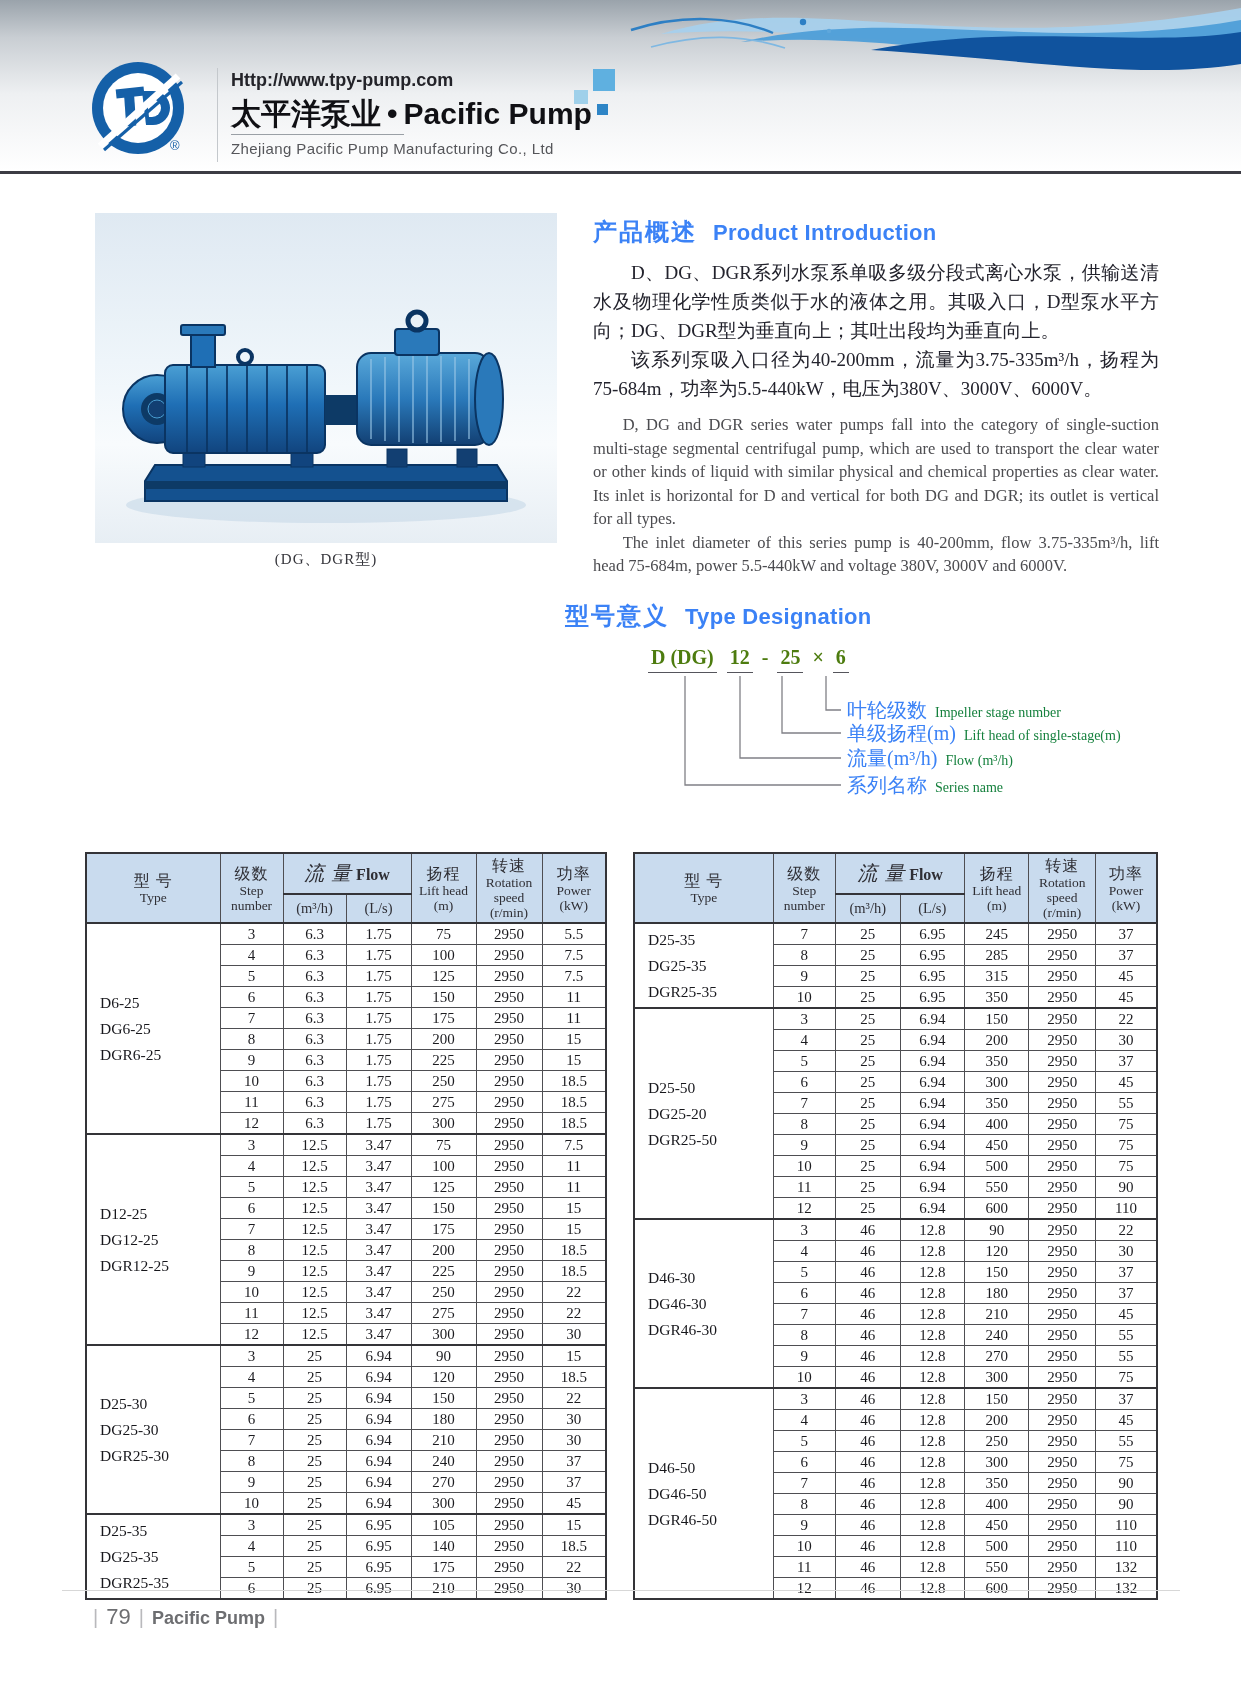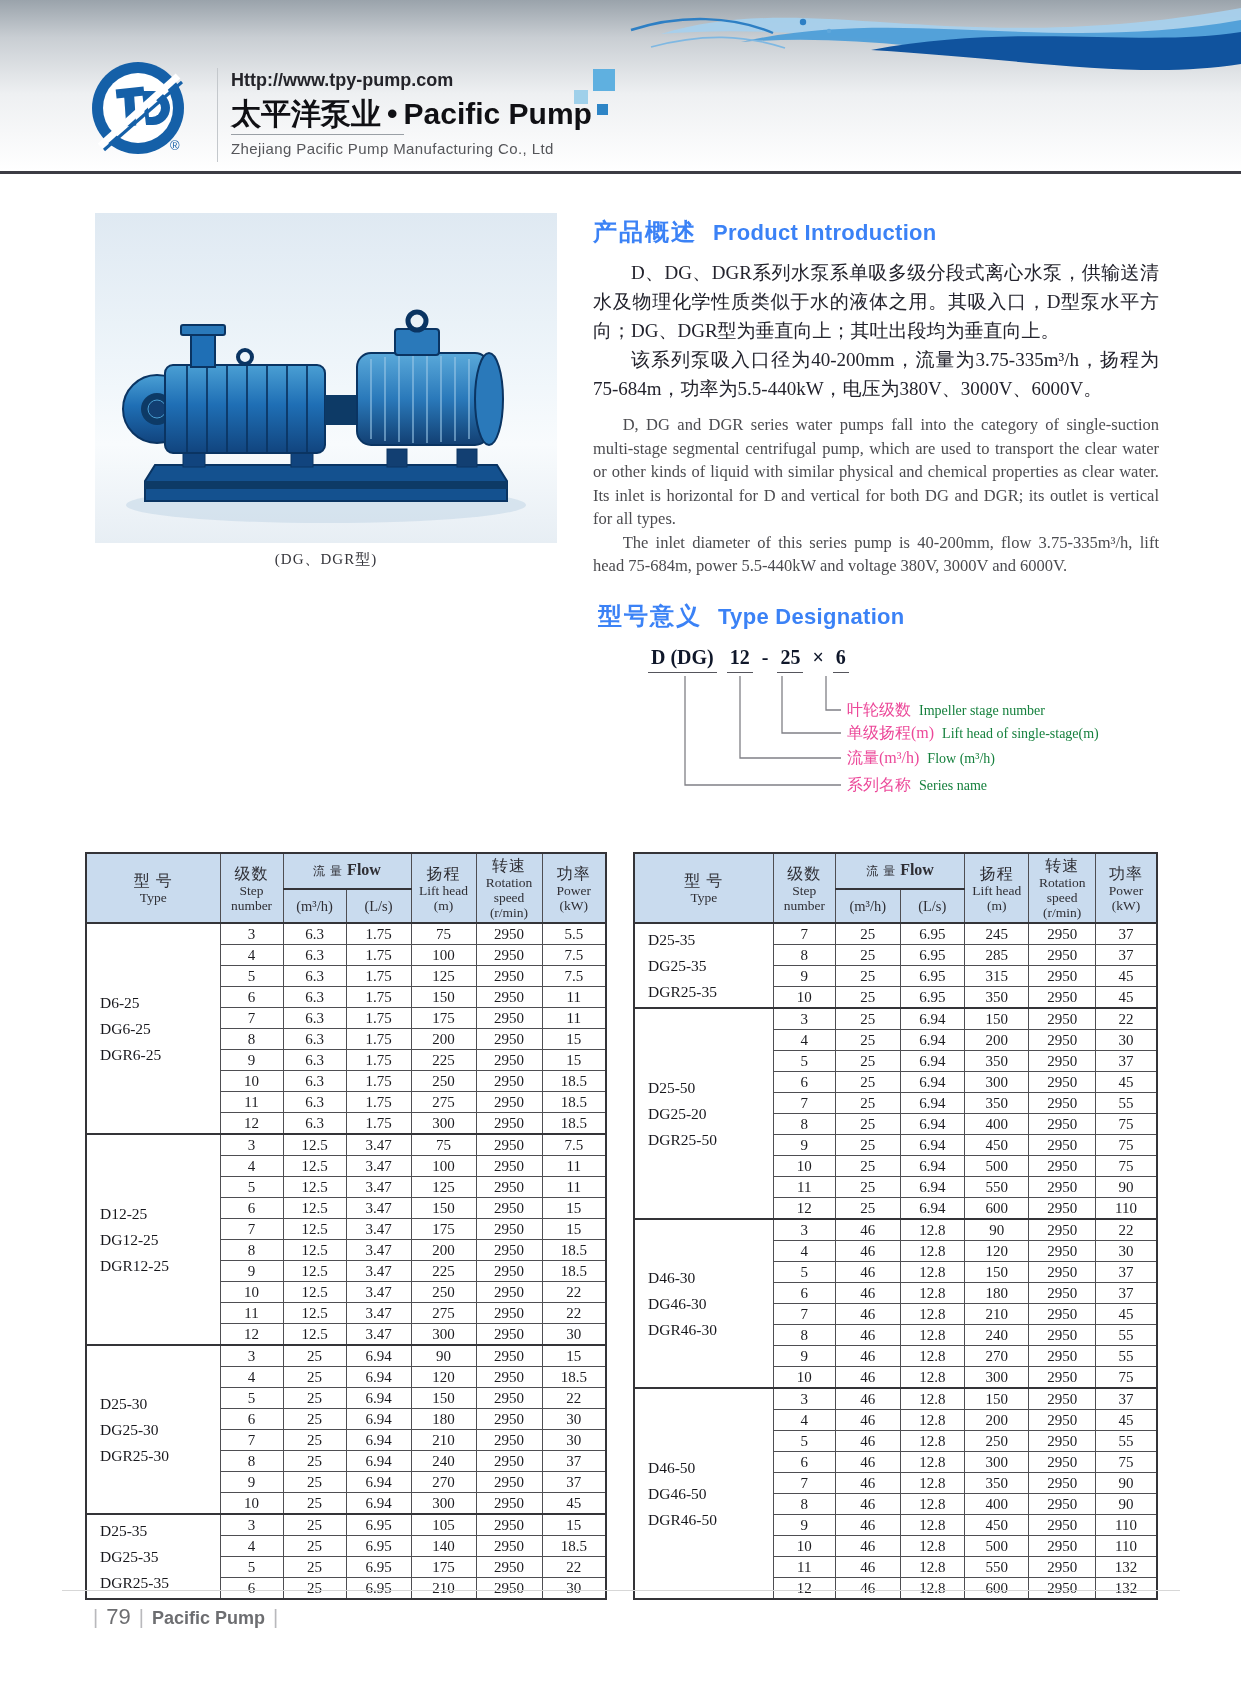--- a/index.html
+++ b/index.html
@@ -28,55 +28,55 @@
   .pump-figure{position:absolute;left:95px;top:213px;width:462px;height:330px;
                background:linear-gradient(#dfe9f2 0%,#eef5fa 45%,#f8fbfd 70%,#e7eef4 100%);}
   .pump-caption{position:absolute;left:95px;top:550px;width:462px;text-align:center;
                 font:15px "Liberation Serif",serif;color:#35353b;letter-spacing:1px;}
 
   
   .sec-head{position:absolute;font-family:"Liberation Sans",sans-serif;font-weight:bold;color:#3b82f6;white-space:nowrap;}
   .sec-head .zh{font-size:24px;letter-spacing:2px;}
   .sec-head .en{font-size:22px;margin-left:16px;letter-spacing:.3px;}
   #intro-head{left:593px;top:216px;}
-  #type-head{left:598px;top:600px;}
+  #type-head{left:565px;top:600px;}
   #perf-head{left:85px;top:804px;}
 
   
   .intro-block{position:absolute;left:593px;top:258px;width:566px;text-align:justify;}
   .intro-block p{margin:0;}
   .intro-block p.zh{font-size:19px;line-height:29px;color:#23232d;text-indent:2em;}
   .intro-block p.en{font-size:16.5px;line-height:23.5px;color:#4c4c50;text-indent:1.8em;}
   .intro-block p.en.first{margin-top:10px;}
 
   
   .type-diagram{position:absolute;left:593px;top:640px;width:575px;height:175px;}
   .formula{position:absolute;left:55px;top:6px;white-space:nowrap;}
-  .formula .seg{display:inline-block;font:600 20px "Liberation Serif",serif;color:#0f172a;padding:0 3px 3px 3px;}
+  .formula .seg{display:inline-block;font:600 20px "Liberation Serif",serif;color:#4d7c0f;padding:0 3px 3px 3px;}
   .formula .u{border-bottom:1.5px solid #55555c;}
   .formula .m10{margin-right:10px;} .formula .m6{margin-right:6px;}
   .diag-lines{position:absolute;left:0;top:0;width:575px;height:175px;}
   .diag-label{position:absolute;left:254px;height:22px;line-height:22px;white-space:nowrap;}
-  .diag-label .zh{font-size:16px;color:#ec4899;}
+  .diag-label .zh{font-size:20px;color:#3b82f6;}
   .diag-label .en{font-size:14px;color:#15803d;margin-left:8px;}
   #dlab0{top:59px;} #dlab1{top:82px;} #dlab2{top:107px;} #dlab3{top:134px;}
 
   
   .perf-table{position:absolute;top:852px;border-collapse:collapse;table-layout:fixed;
               font-family:"Liberation Serif",serif;}
   #table-left{left:85px;width:520px;}
   #table-right{left:633px;width:525px;}
   .perf-table th,.perf-table td{border:1px solid #4e4e52;}
   .perf-table{border:2px solid #343438;}
   .perf-table thead th{background:#c9dbee;color:#2f2f35;font-weight:normal;
                        padding:2px 1px;vertical-align:middle;}
   .perf-table thead tr th{border-bottom-width:2px;border-bottom-color:#343438;}
   .perf-table thead .zh{display:block;font-size:16px;letter-spacing:1px;line-height:19px;}
   .perf-table thead .en{display:block;font-size:13.5px;line-height:15px;}
-  .perf-table thead .flowzh{font-size:12px;letter-spacing:1px;}
+  .perf-table thead .flowzh{font-size:20px;letter-spacing:1px;font-style:italic;}
   .perf-table thead .flowen{font-size:16px;font-weight:bold;margin-left:4px;}
   .perf-table thead .sub{font-size:14.5px;}
   .perf-table td{height:20px;padding:0;text-align:center;font-size:15px;color:#1c1c20;}
   .perf-table td.type-cell{text-align:left;padding-left:13px;font-size:15.5px;line-height:26px;color:#17171c;}
   .perf-table tr.group-start td{border-top-width:2px;border-top-color:#343438;}
 
   
   .footer-line{position:absolute;left:62px;top:1590px;width:1118px;height:1px;background:#d7d7d7;}
   .footer{position:absolute;left:85px;top:1604px;font-family:"Liberation Sans",sans-serif;color:#6d6e71;white-space:nowrap;}
   .footer .sep{color:#b9b9bc;font-size:20px;margin:0 8px;font-weight:normal;}

